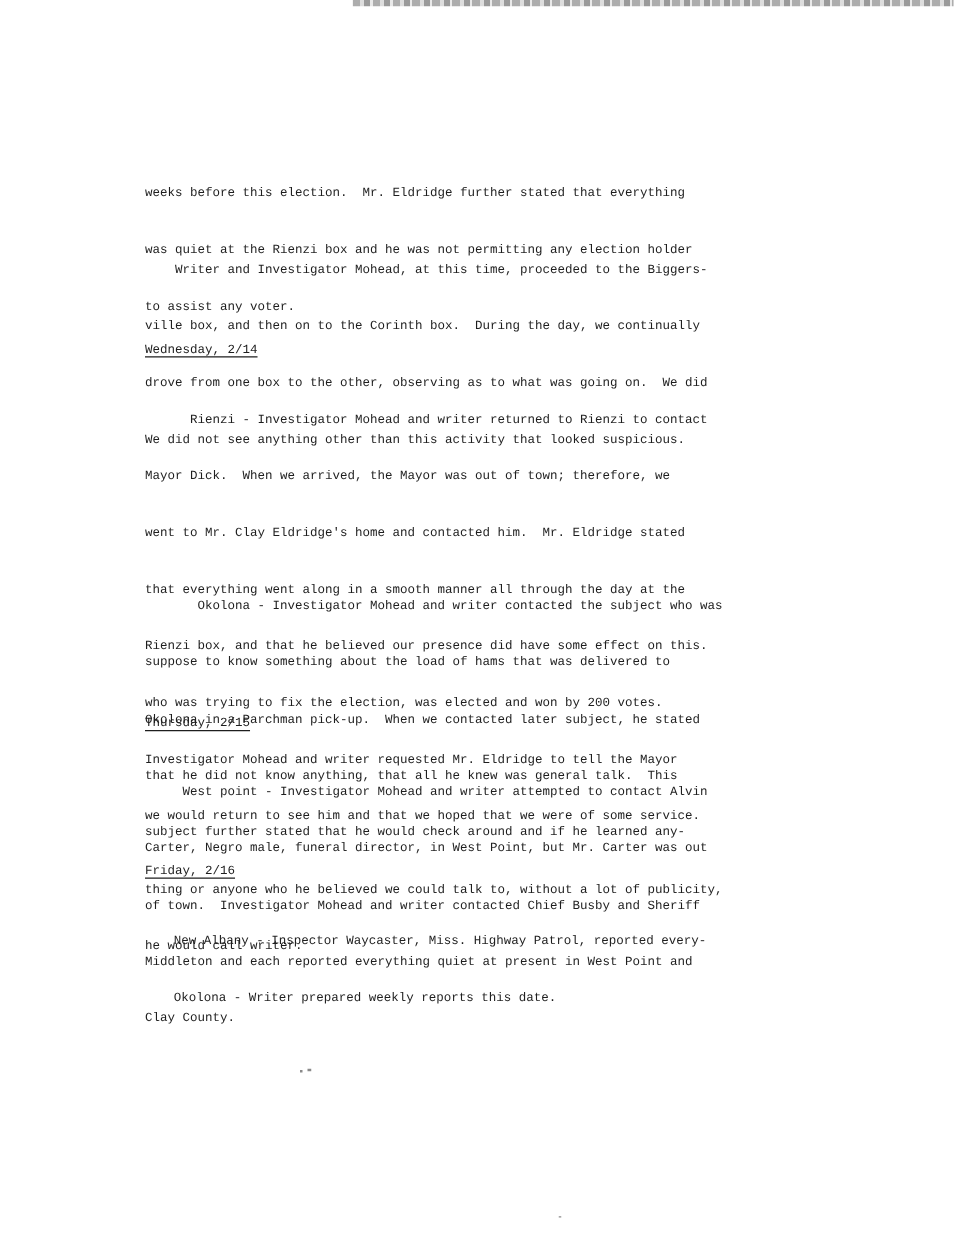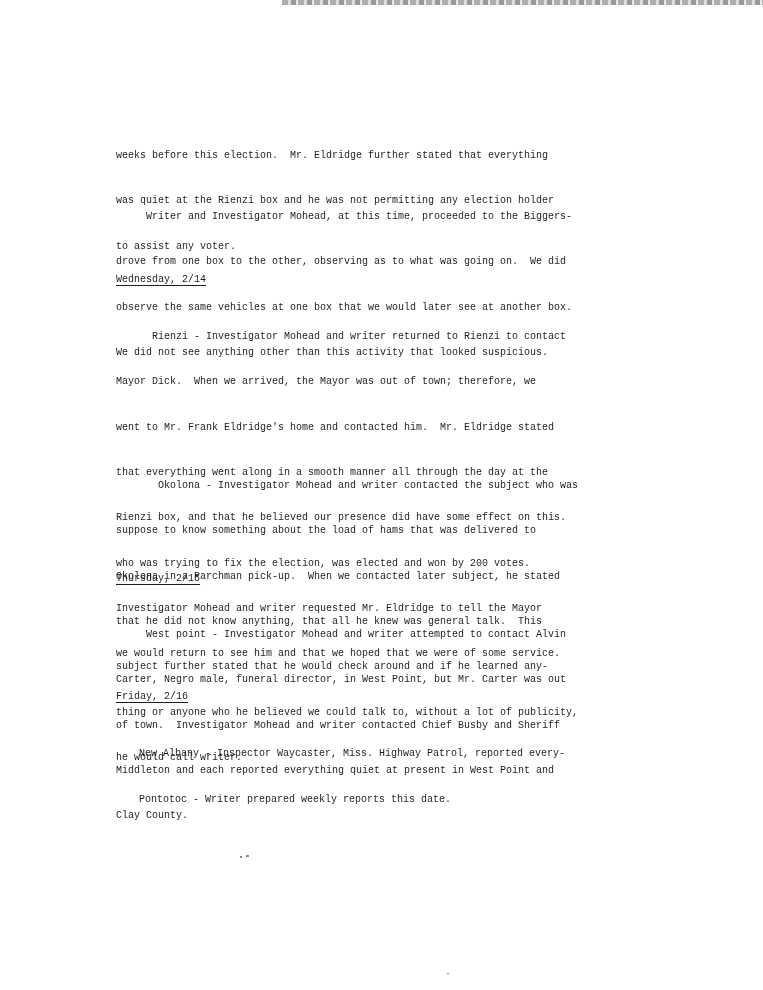--- a/index.html
+++ b/index.html
@@ -71,35 +71,35 @@
     <div class="para">
       <span class="line">weeks before this election.  Mr. Eldridge further stated that everything</span>
       <span class="line">was quiet at the Rienzi box and he was not permitting any election holder</span>
       <span class="line">to assist any voter.</span>
     </div>
   </div>
 
   <div class="block" style="top:61px;">
     <div class="para">
       <span class="line indent">Writer and Investigator Mohead, at this time, proceeded to the Biggers-</span>
+      <span class="line">ville box, and then on to the Corinth box.  During the day, we continually</span>
       <span class="line">drove from one box to the other, observing as to what was going on.  We did</span>
-      <span class="line">observe the same vehicles at one box that we would later see at another box.</span>
       <span class="line">We did not see anything other than this activity that looked suspicious.</span>
     </div>
   </div>
 
   <div class="block" style="top:151px;">
     <span class="heading">Wednesday, 2/14</span>
   </div>
 
   <div class="block" style="top:181px;">
     <div class="para">
       <span class="line indent">Rienzi - Investigator Mohead and writer returned to Rienzi to contact</span>
       <span class="line">Mayor Dick.  When we arrived, the Mayor was out of town; therefore, we</span>
-      <span class="line">went to Mr. Frank Eldridge's home and contacted him.  Mr. Eldridge stated</span>
+      <span class="line">went to Mr. Clay Eldridge's home and contacted him.  Mr. Eldridge stated</span>
       <span class="line">that everything went along in a smooth manner all through the day at the</span>
       <span class="line">Rienzi box, and that he believed our presence did have some effect on this.</span>
       <span class="line">who was trying to fix the election, was elected and won by 200 votes.</span>
       <span class="line">Investigator Mohead and writer requested Mr. Eldridge to tell the Mayor</span>
       <span class="line">we would return to see him and that we hoped that we were of some service.</span>
     </div>
   </div>
 
   <div class="block" style="top:330px;">
     <div class="para">
@@ -132,21 +132,21 @@
   </div>
 
   <div class="block" style="top:598px;">
     <div class="para">
       <span class="line indent">New Albany - Inspector Waycaster, Miss. Highway Patrol, reported every-</span>
     </div>
   </div>
 
   <div class="block" style="top:644px;">
     <div class="para">
-      <span class="line indent">Pontotoc - Writer prepared weekly reports this date.</span>
+      <span class="line indent">Okolona - Writer prepared weekly reports this date.</span>
     </div>
   </div>
 
 </div>
 
 <div class="speck" style="left:240px;top:856px;width:2px;height:2px;"></div>
 <div class="speck" style="left:246px;top:855px;width:3px;height:2px;"></div>
 <div class="speck" style="left:447px;top:973px;width:2px;height:1px;"></div>
 
 </body></html>

